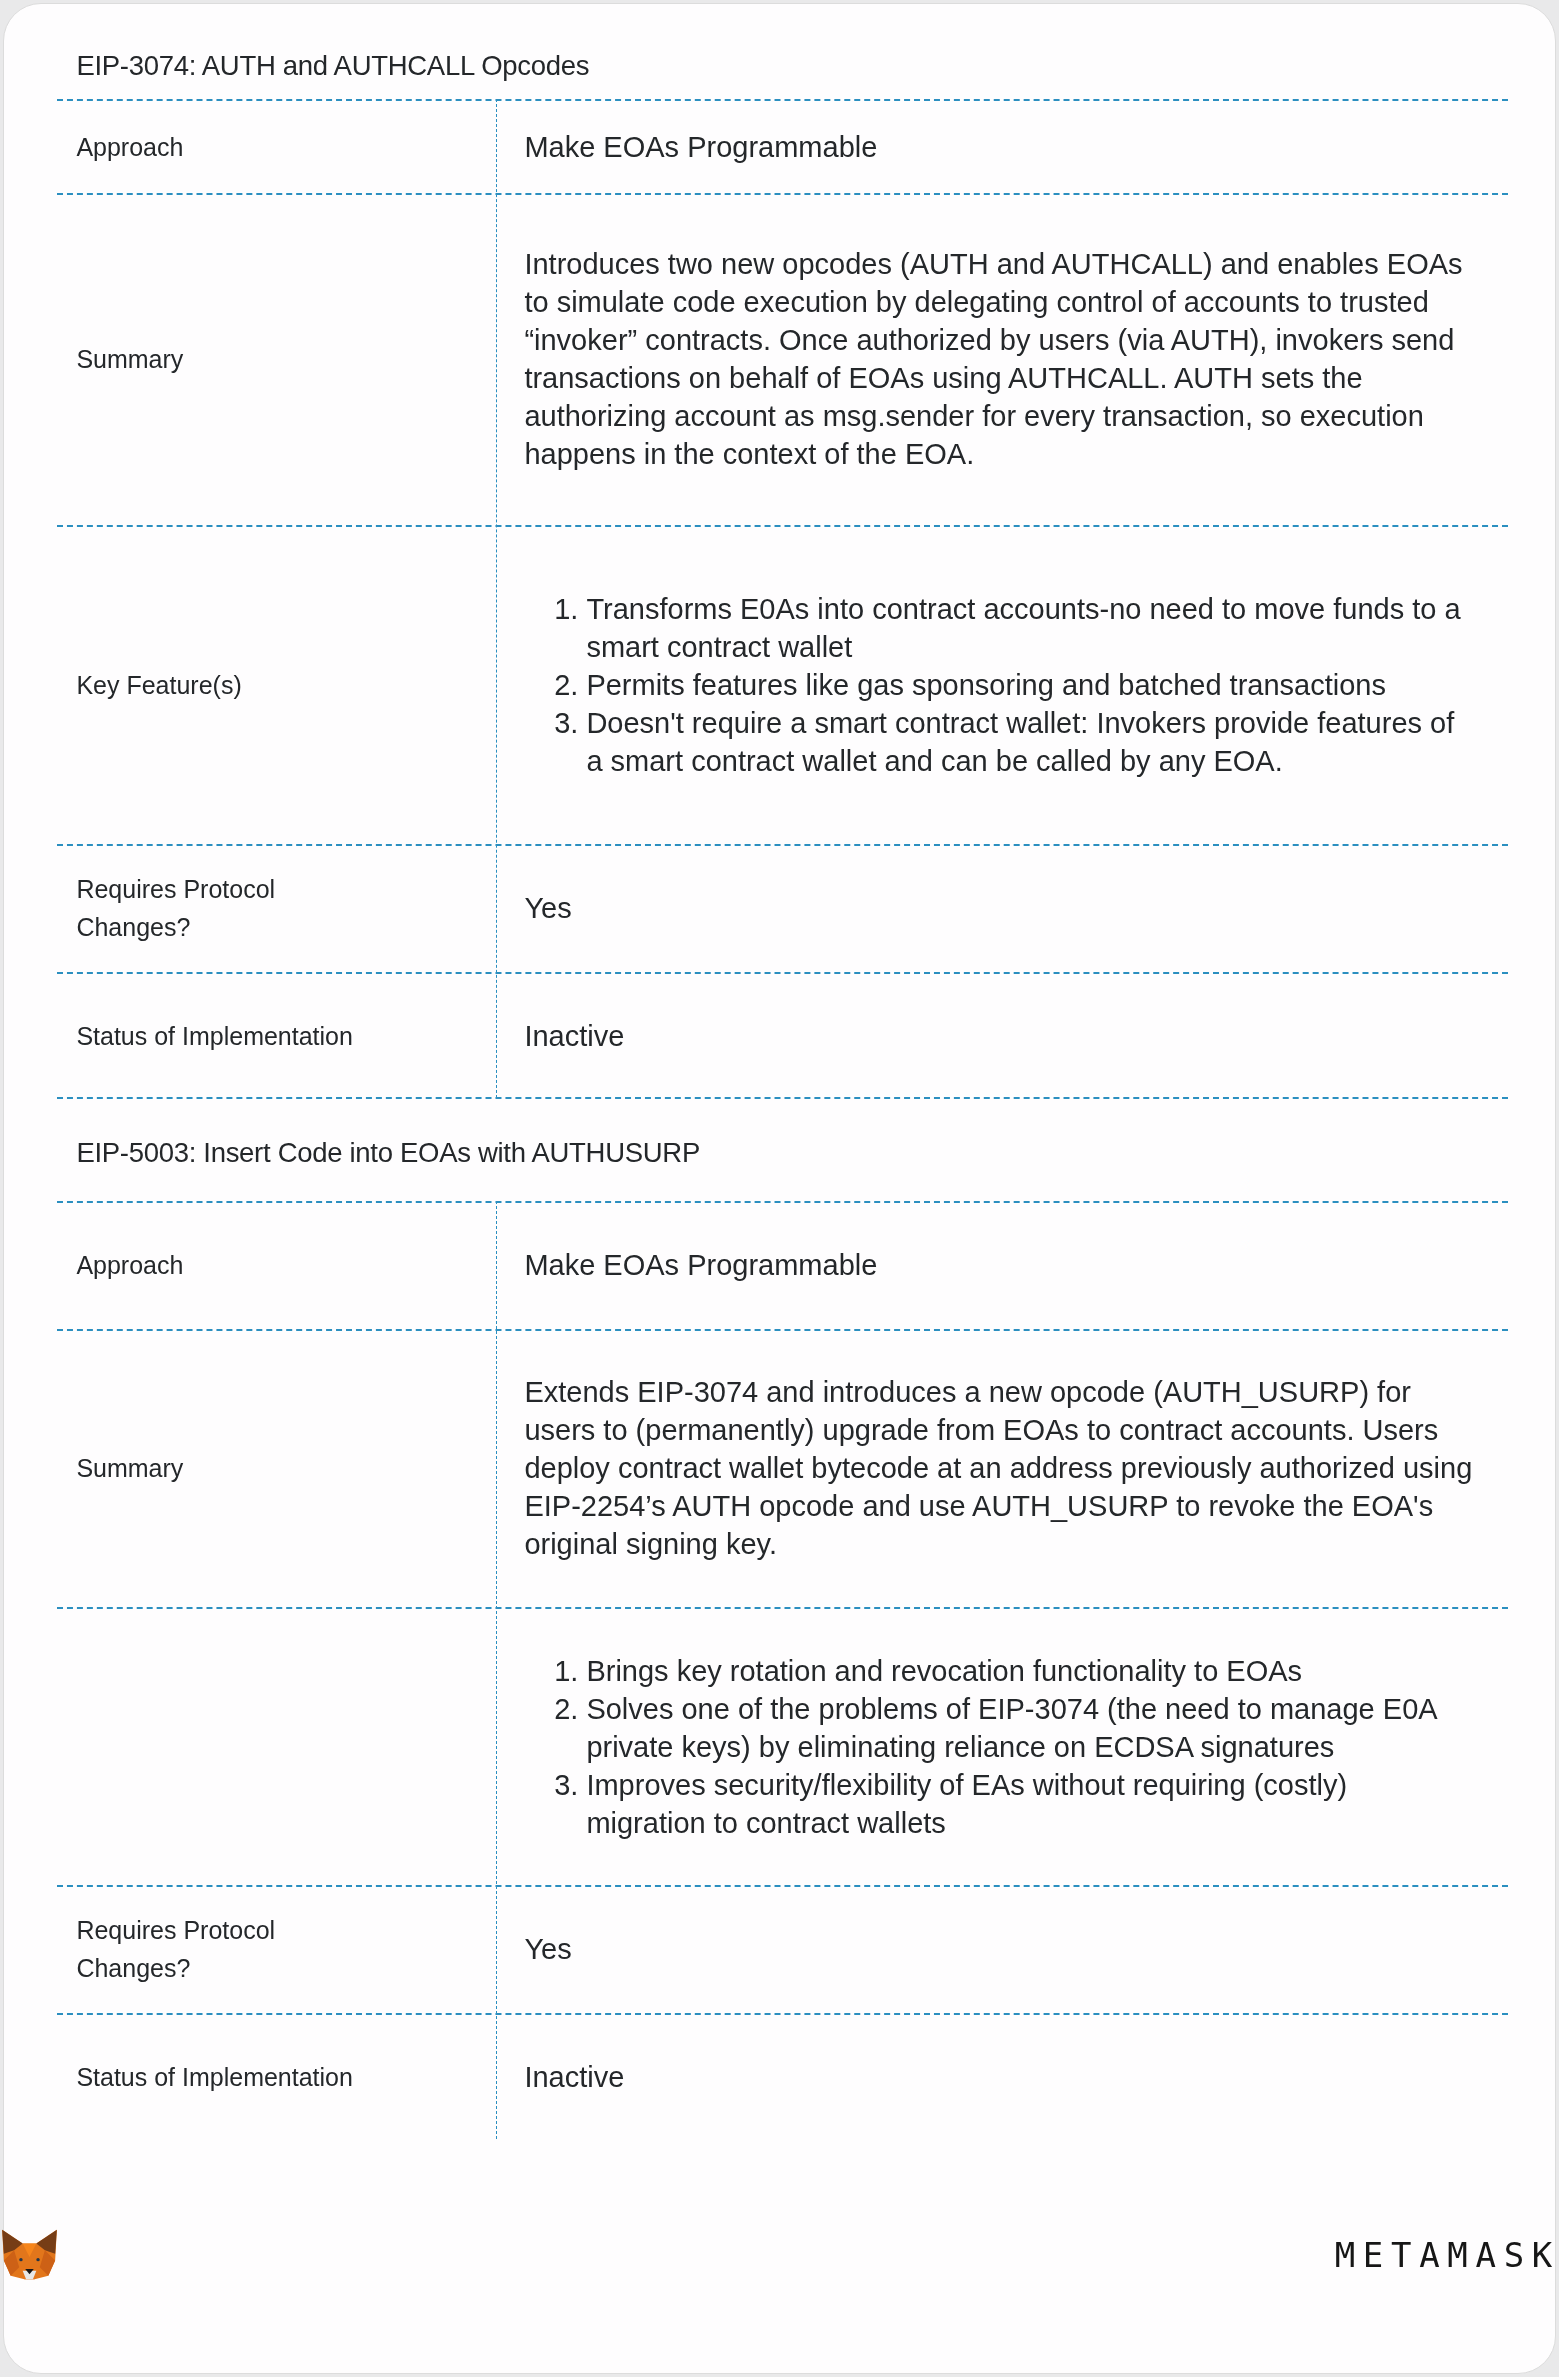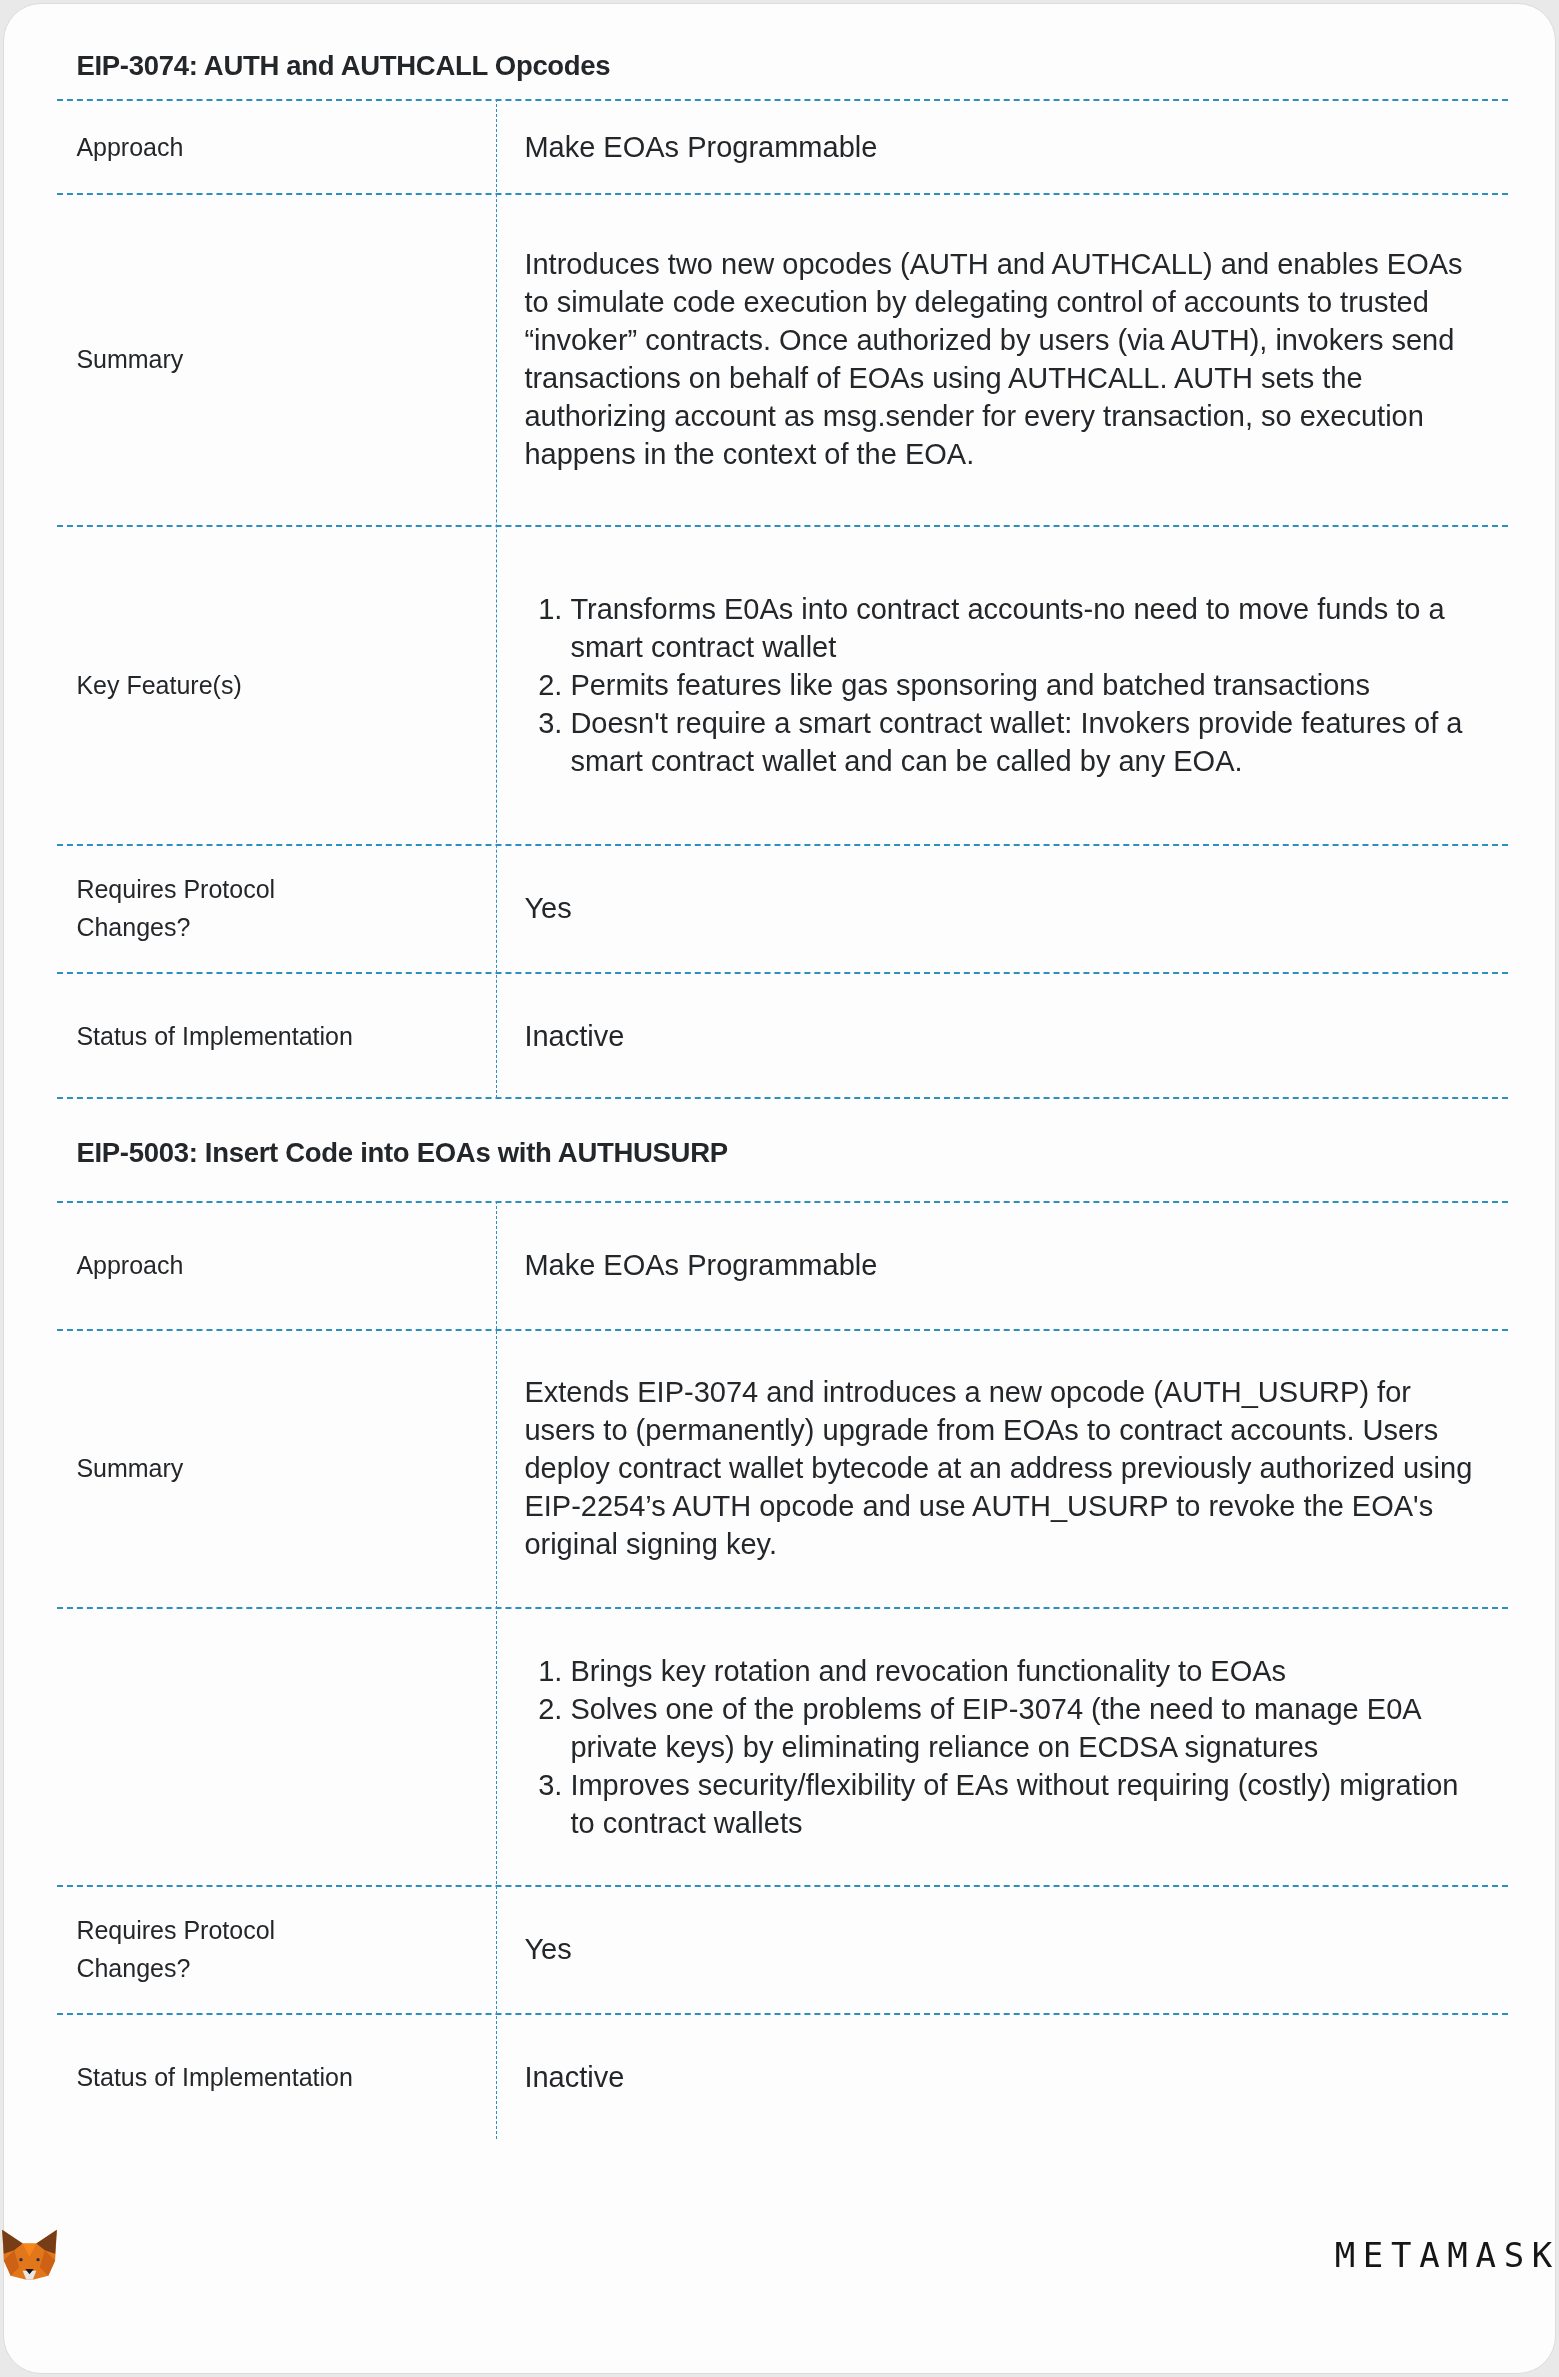--- a/index.html
+++ b/index.html
@@ -6,40 +6,40 @@
   body { width: 1560px; height: 2377px; position: relative; font-family: "Liberation Sans", sans-serif; color: #24272a; }
   .card {
     position: absolute; left: 3.4px; top: 3.4px; width: 1553px; height: 2371px;
     background: #fefdfe; border: 1.7px solid #dcdcdc; border-radius: 38px; box-sizing: border-box;
   }
   .section { position: absolute; left: 53px; width: 1451px; }
   .sec-title {
     height: 0; position: relative;
   }
   .sec-title span {
-    position: absolute; left: 19px; font-weight: bold; font-size: 27.5px; letter-spacing: -0.3px;
+    position: absolute; left: 19px; font-weight: normal; font-size: 27.5px; letter-spacing: -0.3px;
     transform: translateY(-50%); white-space: nowrap;
   }
   .hline {
     position: absolute; left: 0; width: 1451px; height: 0;
     border-top: 2.6px dashed #2b8fc0;
   }
   .row { position: absolute; left: 0; width: 1451px; }
   .vline {
     position: absolute; left: 439px; width: 0; border-left: 1.7px dashed #2b8fc0;
   }
   .label {
     position: absolute; left: 19px; width: 396px; top: 50%; transform: translateY(-50%);
     font-size: 25px; line-height: 38px;
   }
   .value {
     position: absolute; left: 467px; width: 964px; top: 50%; transform: translateY(-50%);
     font-size: 29px; line-height: 38px;
   }
-  .value ol { margin: 0; padding-left: 46px; }
+  .value ol { margin: 16px; padding-left: 46px; }
   .value ol li { padding-left: 0; }
   .footer {
     position: absolute; left: 0; width: 1560px; top: 2226px; height: 57px;
     display: flex; align-items: center; justify-content: space-between; gap: 20.7px;
   }
   .brand { font-family: "DejaVu Sans Mono", monospace; font-size: 34px; letter-spacing: 7.7px; color: #161616; }
   .fox { width: 59px; height: 53px; }
 </style>
 </head>
 <body>

